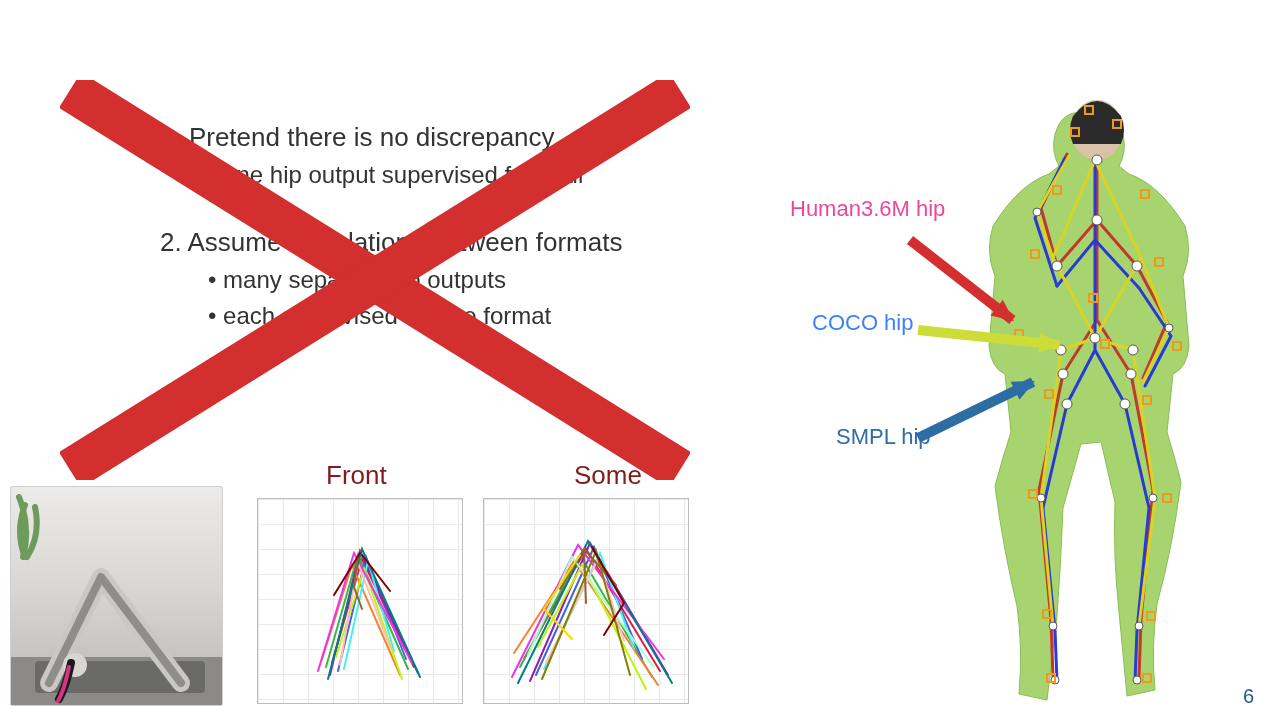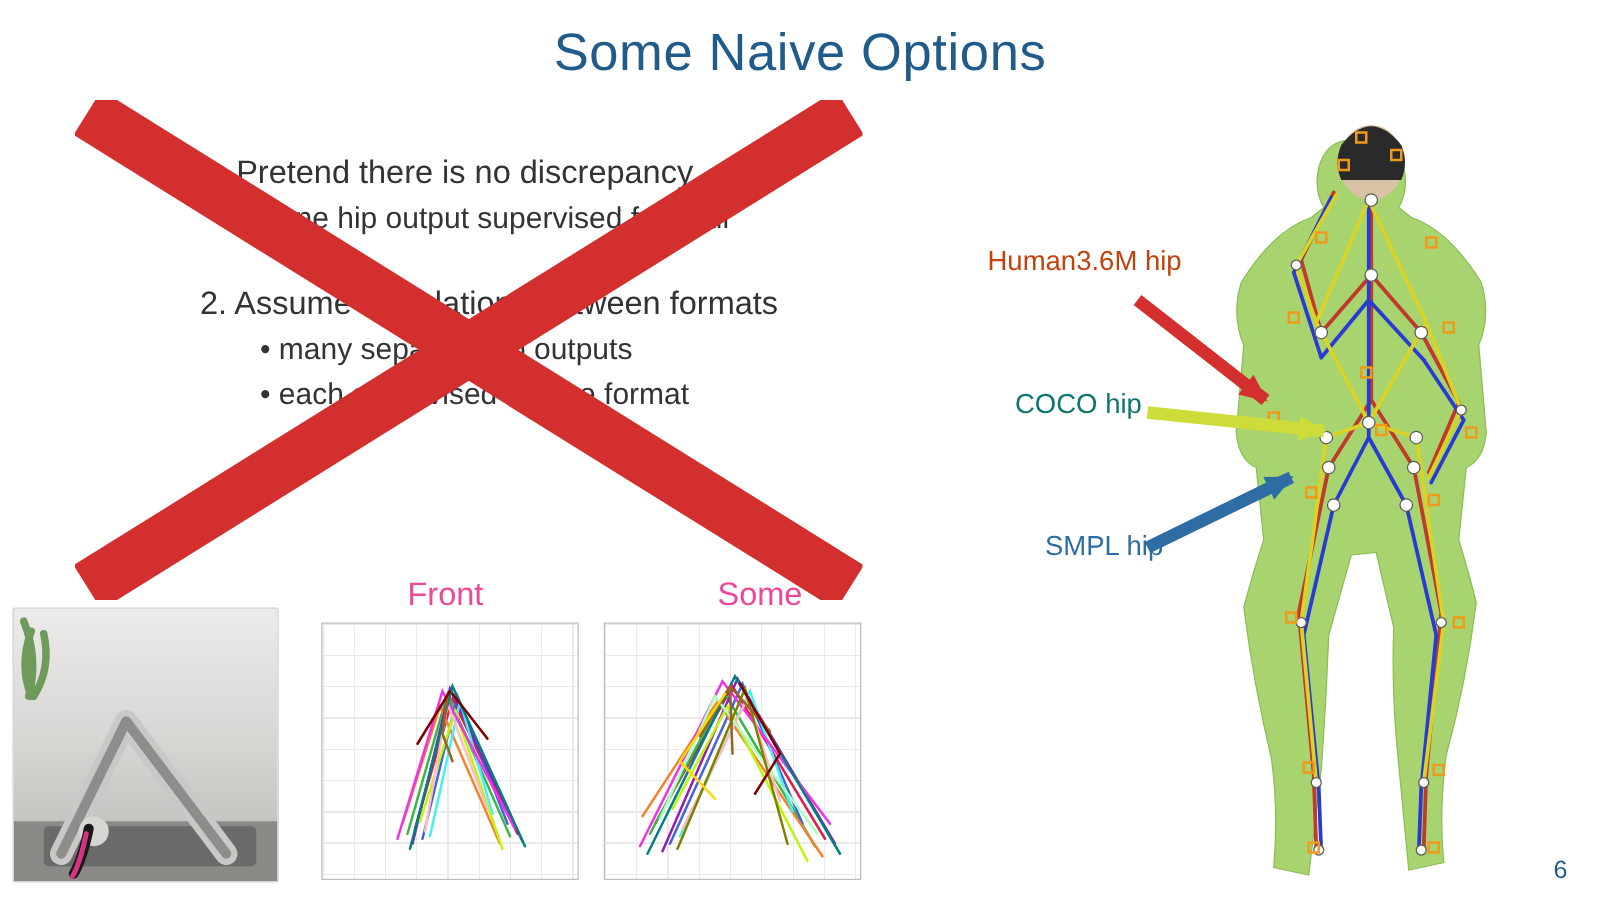--- a/index.html
+++ b/index.html
@@ -1,21 +1,21 @@
 <!DOCTYPE html>
 <html><head>
 <meta charset="utf-8">
 <style>
   html,body{margin:0;padding:0;width:1280px;height:720px;font-family:"Helvetica Neue",Helvetica,Arial,sans-serif;color:#2f2f2f;background:#fff;overflow:hidden}
   .slide{position:relative;width:1280px;height:720px;box-sizing:border-box}
   .title{position:absolute;top:18px;left:0;width:100%;text-align:center;font-size:42px;font-weight:400;color:#1f5c8b;letter-spacing:.5px}
   .body-text{position:absolute;top:118px;left:160px;width:560px;font-size:26px;line-height:1.5;color:#333}
   .body-text .num{margin-top:30px}
   .body-text .sub{margin-left:48px;font-size:24px}
-  .plot-labels{position:absolute;top:460px;font-size:26px;color:#ec4899}
+  .plot-labels{position:absolute;top:460px;font-size:26px;color:#7f1d1d}
   .lbl-front{left:326px}
   .lbl-side{left:574px}
   .page-num{position:absolute;right:26px;bottom:12px;font-size:20px;color:#1f5c8b}
 
   
   .photo{position:absolute;left:10px;top:486px;width:211px;height:218px;background:linear-gradient(180deg,#ecebe9 0%,#d7d6d3 48%,#b8b7b4 100%);border:1px solid #cfcfcf;border-radius:2px;overflow:hidden}
   .photo svg{width:100%;height:100%}
 
   
   .gridplot{position:absolute;top:498px;width:204px;height:204px;border:1px solid #bdbdbd;background:
@@ -28,36 +28,35 @@
 
   
   .cross{position:absolute;left:60px;top:80px;width:630px;height:400px;pointer-events:none}
 
   
   .figure{position:absolute;right:30px;top:90px;width:305px;height:612px}
   .figure svg{width:100%;height:100%}
 
   
   .anno{position:absolute;font-size:22px;white-space:nowrap}
-  .anno.red{color:#c2410c;left:790px;top:196px}
-  .anno.yellow{color:#0f766e;left:812px;top:310px}
+  .anno.red{color:#ec4899;left:790px;top:196px}
+  .anno.yellow{color:#3b82f6;left:812px;top:310px}
   .anno.blue{color:#2d6da3;left:836px;top:424px}
   .arrow{position:absolute;height:0}
   .arrow::after{content:"";position:absolute;right:-2px;top:-10px;border-left:22px solid currentColor;border-top:10px solid transparent;border-bottom:10px solid transparent}
   .arrow .shaft{position:absolute;left:0;top:-5px;height:10px;width:100%;background:currentColor}
   .ar-red{color:#d32f2f;left:910px;top:240px;width:130px;transform:rotate(38deg);transform-origin:left center}
   .ar-yellow{color:#cddc39;left:918px;top:330px;width:142px;transform:rotate(6deg);transform-origin:left center}
   .ar-blue{color:#2d6da3;left:918px;top:438px;width:128px;transform:rotate(-26deg);transform-origin:left center}
 </style>
 </head>
 <body>
 
 <div class="slide">
 
-  <div class="title">Some Naive Options</div>
 
   <div class="body-text">
     <div>1. Pretend there is no discrepancy</div>
     <div class="sub">• one hip output supervised from all</div>
     <div class="num">2. Assume no relations between formats</div>
     <div class="sub">• many separate hip outputs</div>
     <div class="sub">• each supervised by one format</div>
   </div>
 
   <div class="plot-labels lbl-front">Front</div>

